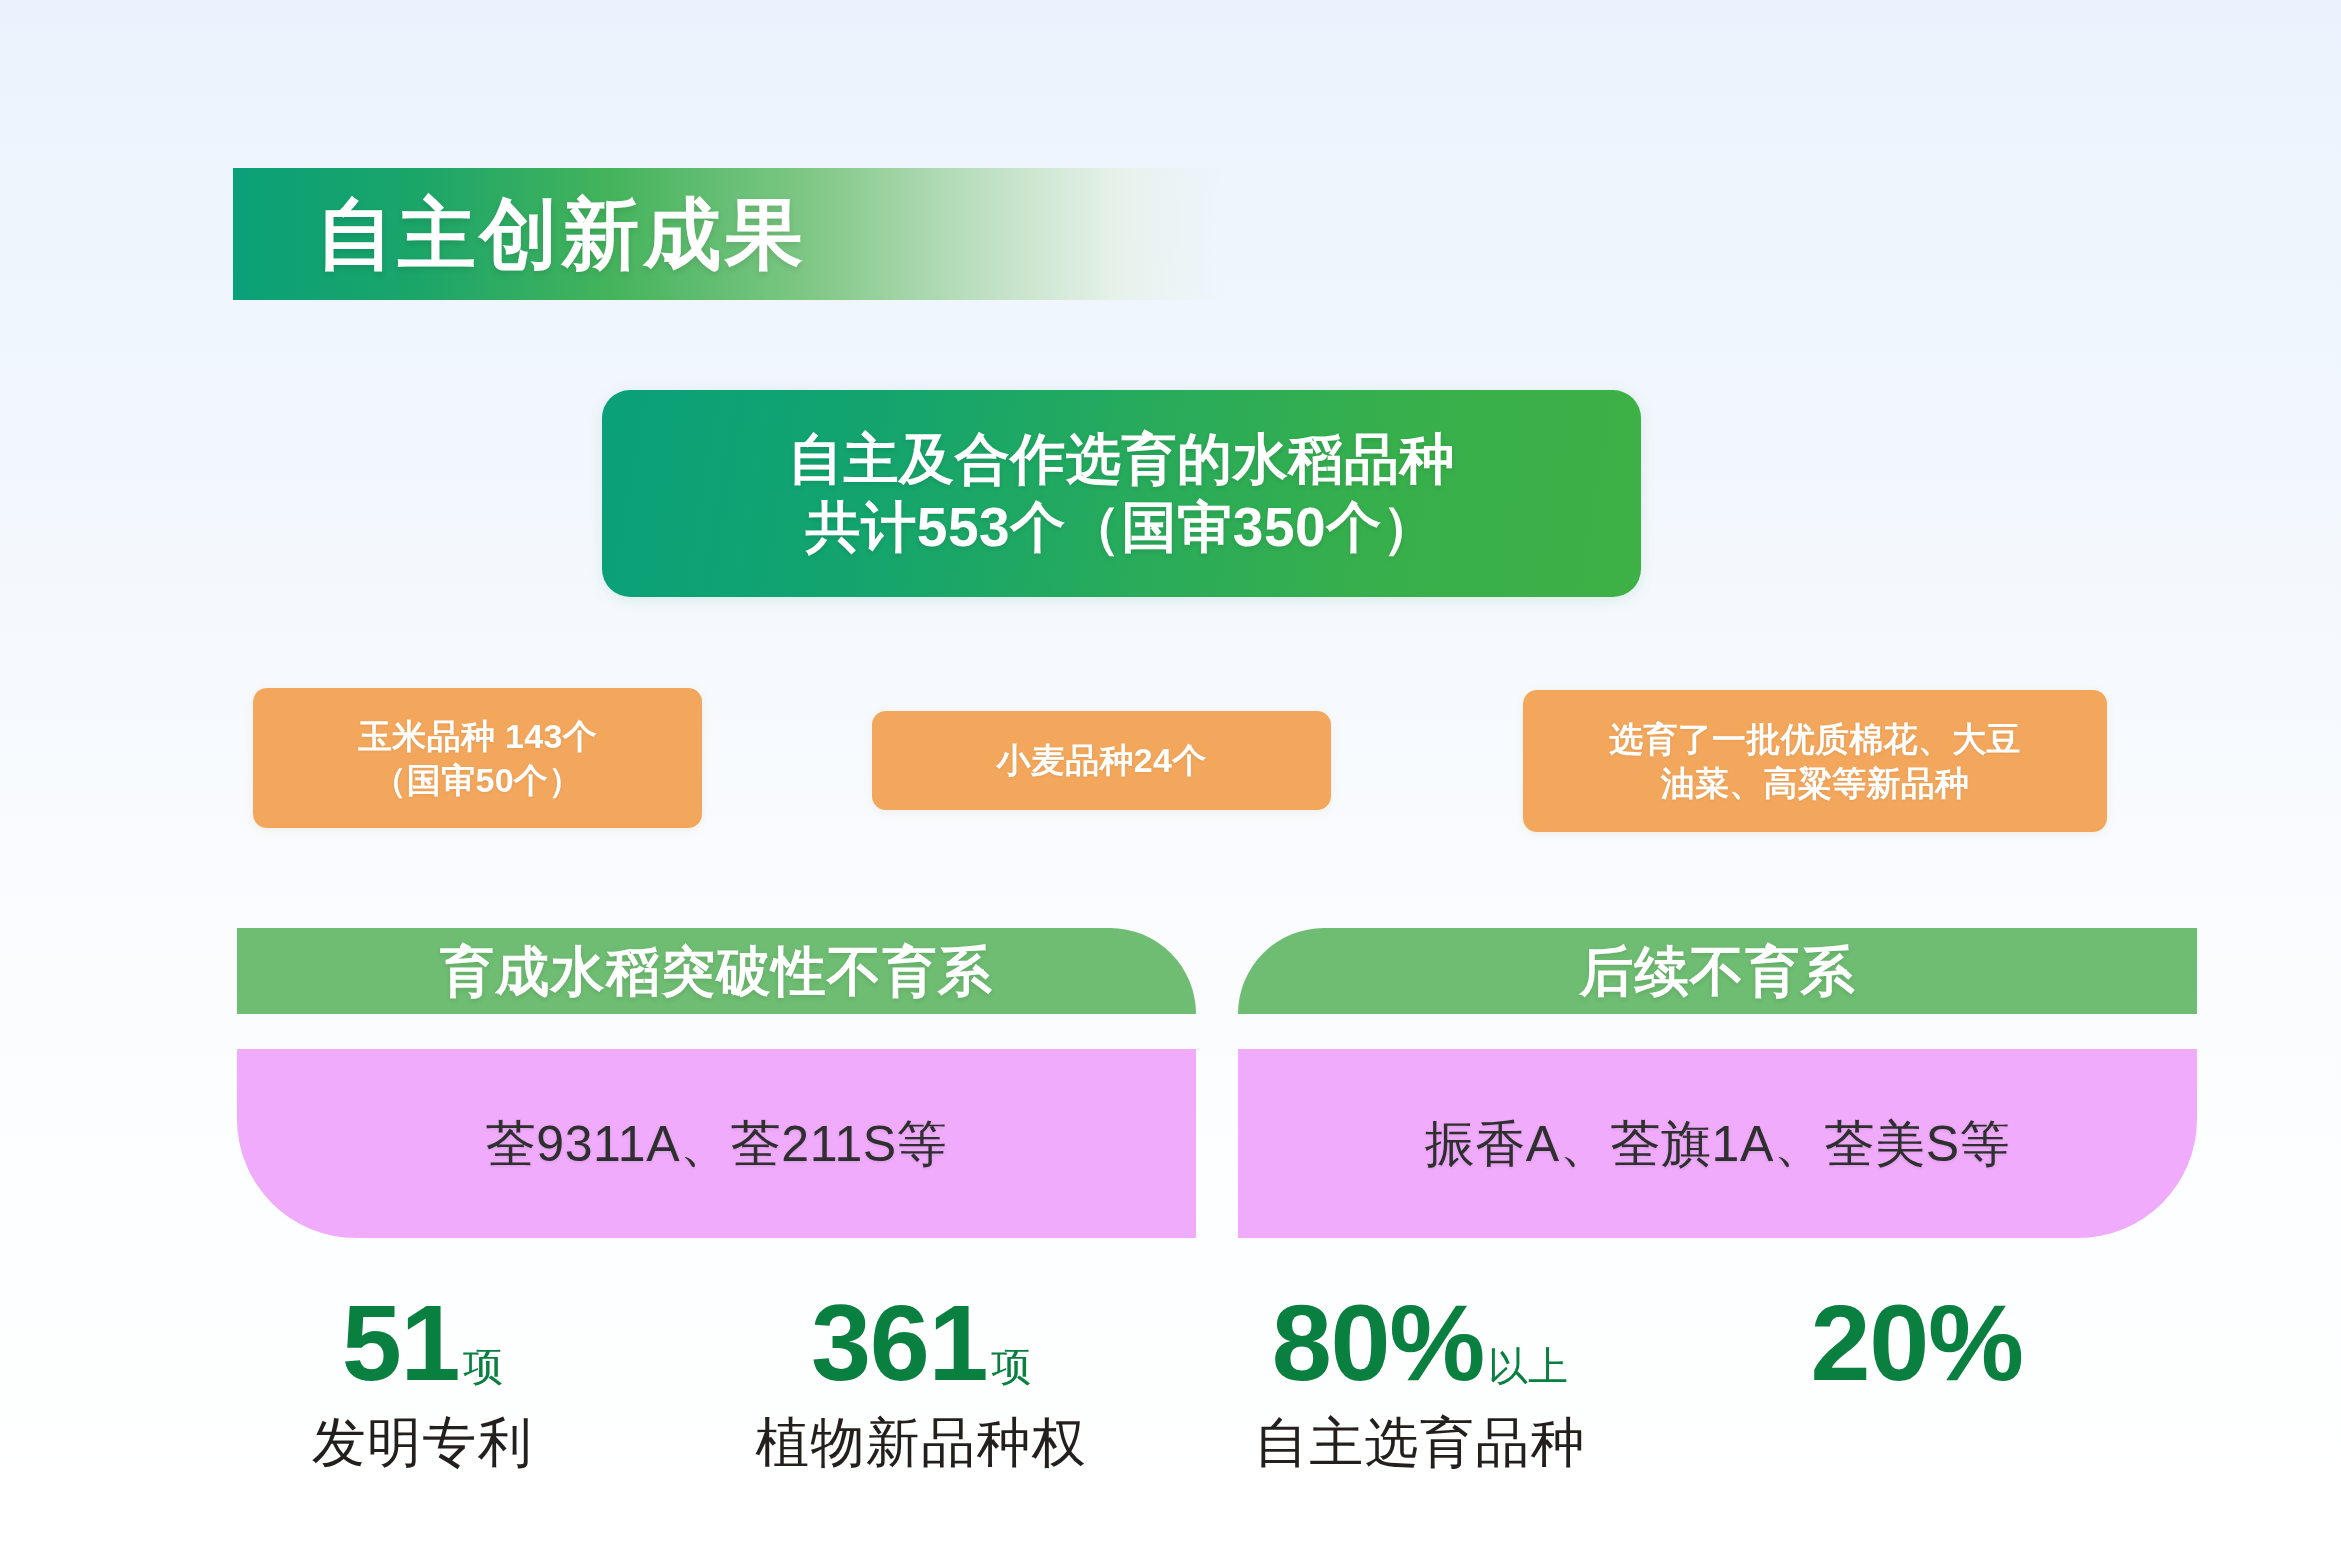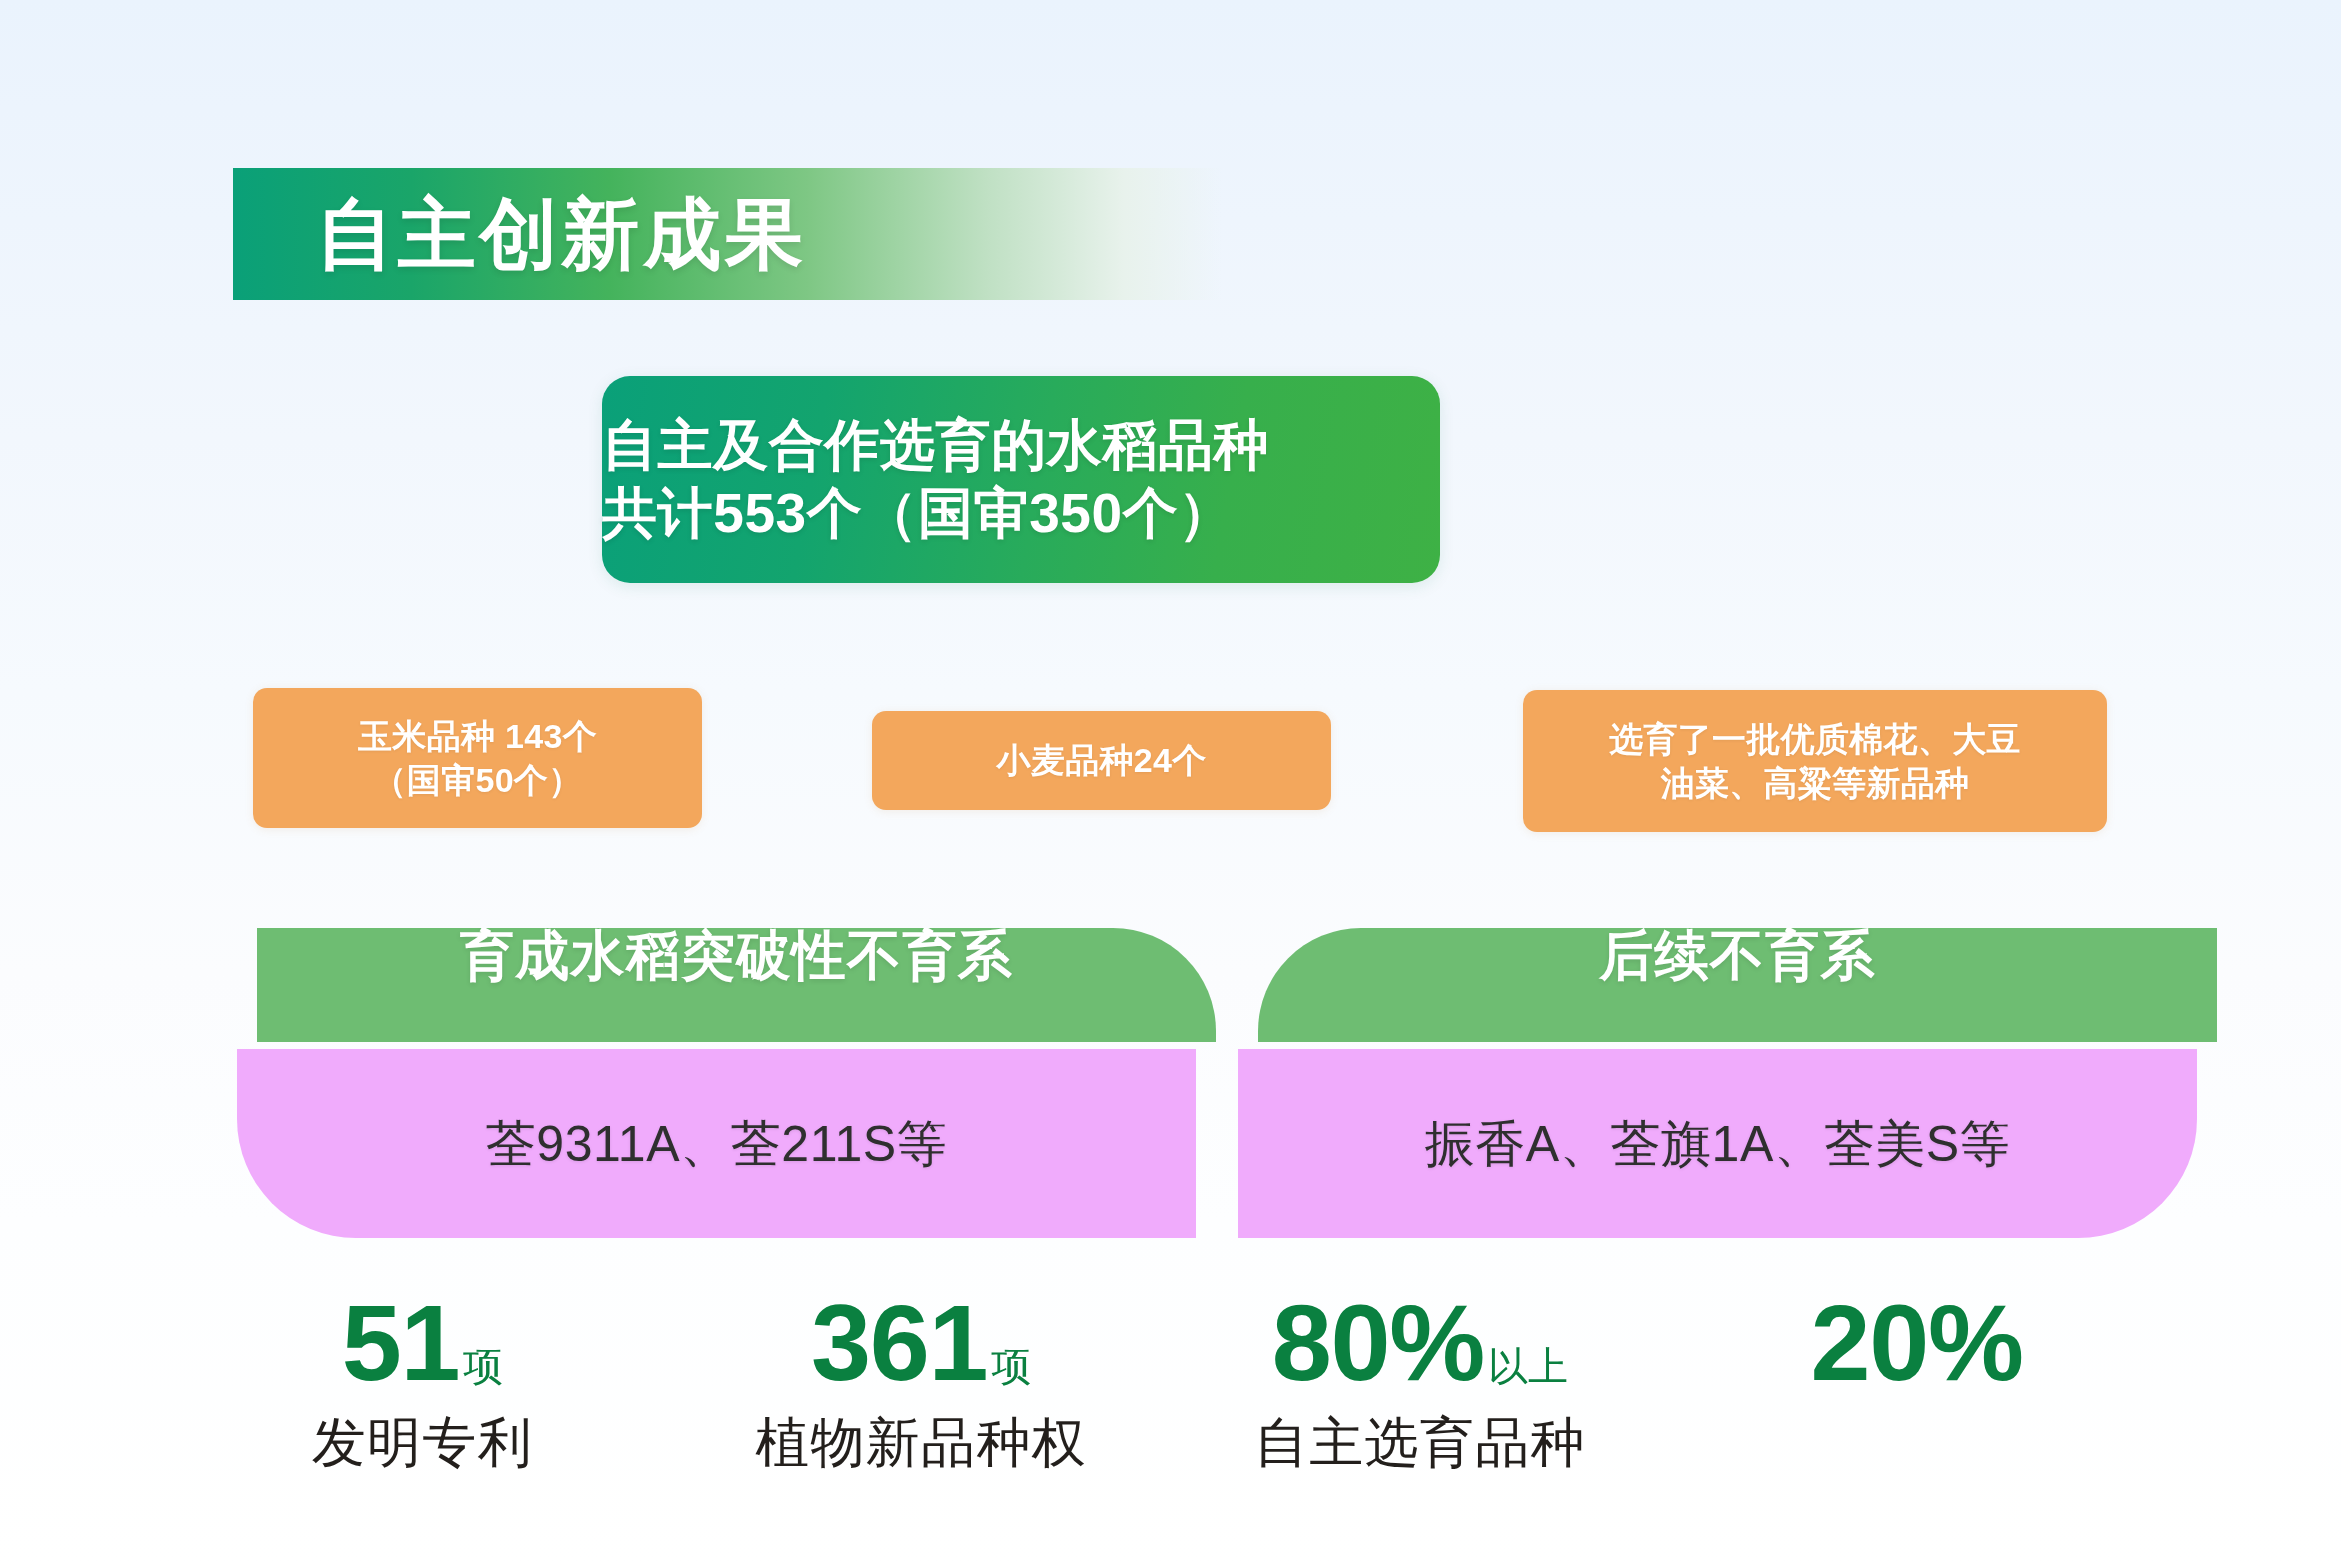--- a/index.html
+++ b/index.html
@@ -54,32 +54,33 @@
     margin-left: 83px;
     line-height: 1;
     text-shadow: 0 2.6px 6.4px rgba(0,0,0,0.10);
     white-space: nowrap;
   }
 
   
   .hero-card {
     position: absolute;
     left: 602px;
-    top: 376px;
-    width: 838px;
+    top: 390px;
+    width: 1039px;
     height: 207px;
     border-radius: 28px;
     background: linear-gradient(100deg,
         #0aa079 0%,
         #13a46e 26%,
         #28ab5b 52%,
         #37af4c 74%,
         #3eb145 100%);
     display: flex;
     flex-direction: column;
+    align-items: center;
     justify-content: center;
     box-shadow: 0 3.8px 15.4px rgba(20,120,80,0.10);
   }
   .hero-card .hero-line {
     color: #ffffff;
     font-size: 55px;
     font-weight: bold;
     line-height: 1.22;
     letter-spacing: 0.6px;
     white-space: nowrap;
@@ -118,27 +119,26 @@
     height: 309px;
   }
   #panel-left  { left: 237px; }
   #panel-right { left: 1238px; }
 
   .panel-header {
     position: absolute;
     left: 0;
     top: 0;
     width: 100%;
-    height: 114px;
+    height: 86px;
     background: #6ebd72;
     display: flex;
-    align-items: flex-start;
+    align-items: center;
     justify-content: center;
     overflow: hidden;
-    margin-left: 20px;
   }
   #panel-left .panel-header  { border-radius: 0 103px 0 0; }
   #panel-right .panel-header { border-radius: 103px 0 0 0; }
 
   .panel-header .ph-text {
     color: #ffffff;
     font-size: 54px;
     font-weight: bold;
     letter-spacing: 1.3px;
     line-height: 1;

